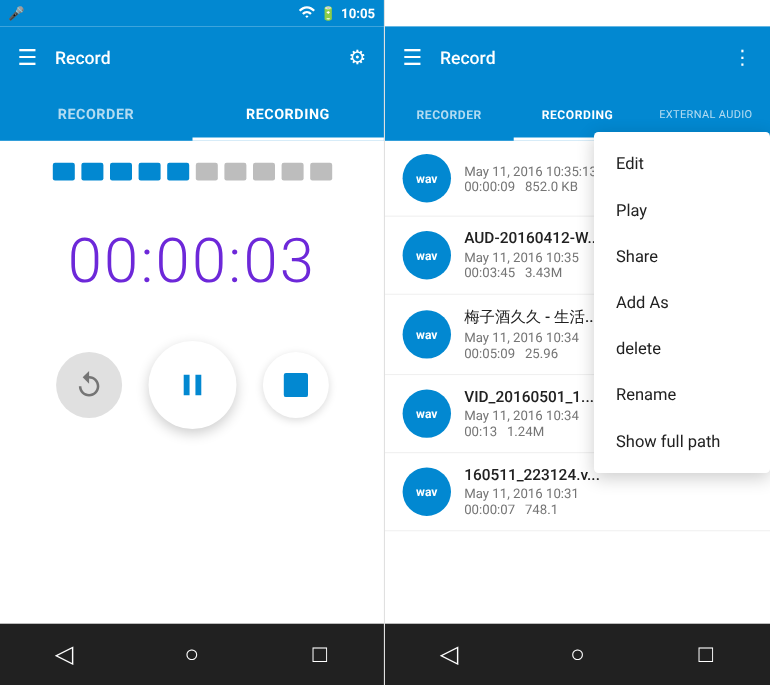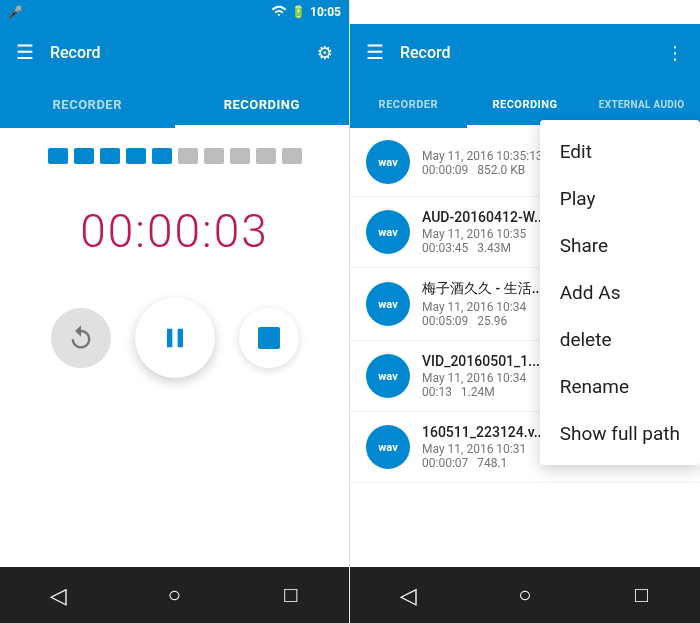--- a/index.html
+++ b/index.html
@@ -90,21 +90,21 @@
       background: white;
     }
     .tab-third {
       flex: 1;
       height: 48px;
       display: flex;
       align-items: center;
       justify-content: center;
       color: rgba(255,255,255,0.7);
       font-size: 11px;
-      font-weight: 700;
+      font-weight: 400;
       letter-spacing: 0.5px;
       cursor: pointer;
     }
 
     
     .recorder-content {
       flex: 1;
       display: flex;
       flex-direction: column;
       align-items: center;
@@ -120,22 +120,22 @@
     .level-bar {
       width: 20px;
       height: 16px;
       border-radius: 2px;
     }
     .level-bar.active { background: #0288d1; }
     .level-bar.inactive { background: #bdbdbd; }
 
     
     .timer {
-      font-size: 46px;
-      color: #be185d;
+      font-size: 56px;
+      color: #6d28d9;
       font-weight: 300;
       letter-spacing: 2px;
       margin: 20px 0 40px 0;
     }
 
     
     .controls {
       display: flex;
       align-items: center;
       gap: 24px;
@@ -290,21 +290,21 @@
       top: 120px;
       background: white;
       box-shadow: 0 4px 16px rgba(0,0,0,0.2);
       border-radius: 4px;
       z-index: 100;
       min-width: 160px;
       padding: 8px 0;
     }
     .context-menu-item {
       padding: 12px 20px;
-      font-size: 19px;
+      font-size: 15px;
       color: #212121;
       cursor: pointer;
     }
   </style>
 </head>
 <body>
 
 <div class="left-panel">
 
   <div class="status-bar">

